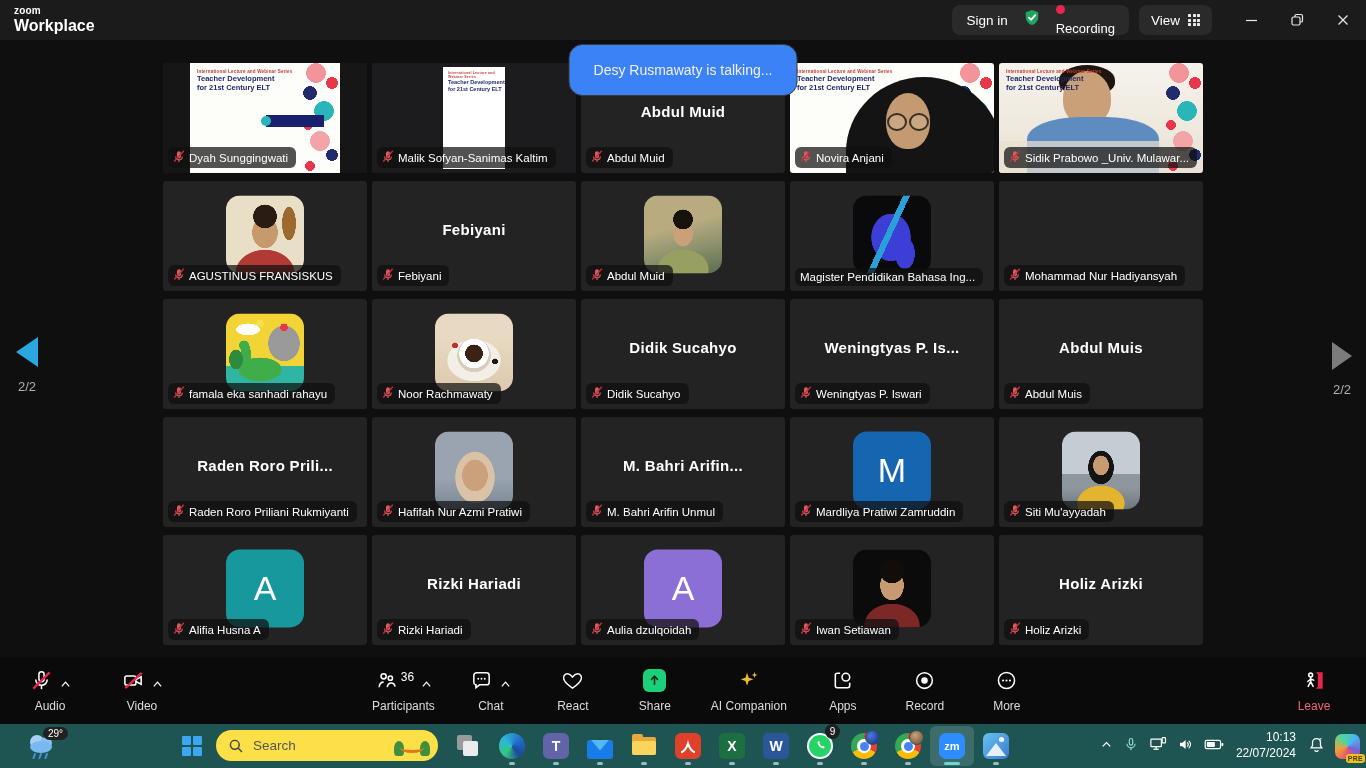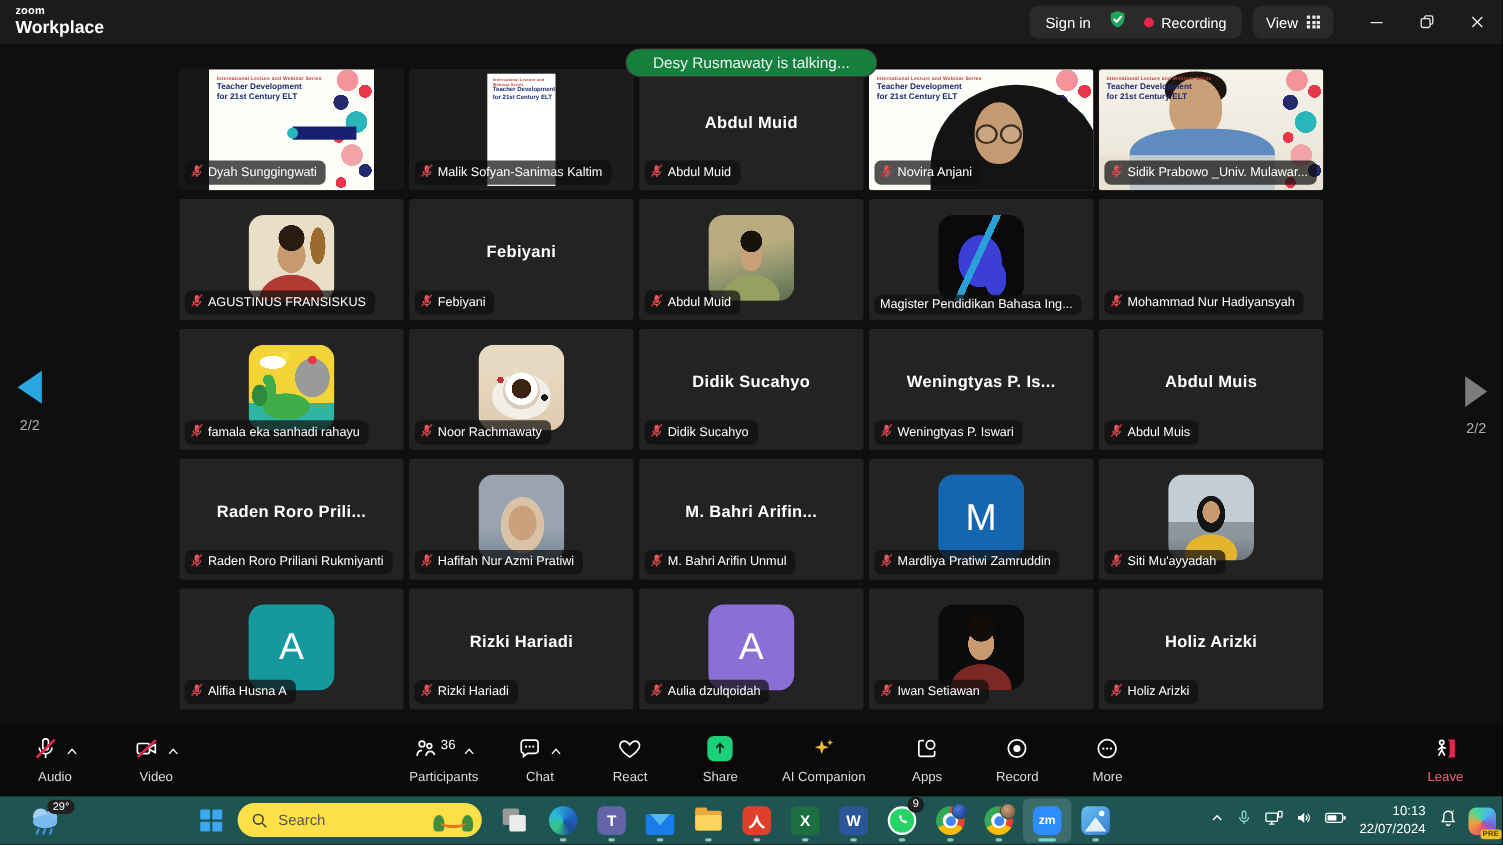--- a/index.html
+++ b/index.html
@@ -6,31 +6,31 @@
   .stage{position:relative;width:1366px;height:768px;overflow:hidden;background:#0f0f0f;
          font-family:"Liberation Sans",sans-serif;color:#fff;-webkit-font-smoothing:antialiased;}
   
   .titlebar{position:absolute;left:0;top:0;right:0;height:40px;background:#1b1b1b;display:flex;align-items:center;}
   .logo{margin-left:14px;line-height:1;}
   .logo .l1{font-size:10px;font-weight:600;letter-spacing:.2px;}
   .logo .l2{font-size:16px;font-weight:600;margin-top:2px;}
   .tb-right{margin-left:auto;display:flex;align-items:center;height:100%;}
   .pill{display:flex;align-items:center;background:#2a2a2a;border-radius:8px;height:30px;padding:0 14px;gap:14px;}
   .pill .signin{font-size:13.5px;color:#fff;}
-  .rec{display:flex;align-items:center;gap:7px;font-size:13px;}
+  .rec{display:flex;align-items:flex-start;gap:7px;font-size:13px;flex-direction:column;}
   .rec-dot{width:9px;height:9px;border-radius:50%;background:#e8254d;}
   .view-pill{display:flex;align-items:center;gap:8px;background:#2a2a2a;border-radius:8px;height:30px;padding:0 12px;margin-left:10px;font-size:13.5px;}
   .grid9{display:grid;grid-template-columns:repeat(3,3px);grid-template-rows:repeat(3,3px);gap:1.5px;}
   .grid9 i{background:#e8e8e8;border-radius:.5px;}
   .win-btns{display:flex;margin-left:16px;height:100%;}
   .win-btns .wb{width:46px;height:100%;display:flex;align-items:center;justify-content:center;color:#e8e8e8;}
   
   .main{position:absolute;left:0;top:40px;right:0;height:618px;background:#0f0f0f;}
-  .tooltip{position:absolute;left:50%;transform:translateX(-50%);top:4px;background:#15803d;border:1px solid #3a3a3a;
-           border-radius:14px;padding:4px 24px;font-size:14px;color:#f0f0f0;z-index:30;white-space:nowrap;}
+  .tooltip{position:absolute;left:50%;transform:translateX(-50%);top:4px;background:#3b82f6;border:1px solid #3a3a3a;
+           border-radius:14px;padding:17px 24px;font-size:14px;color:#f0f0f0;z-index:30;white-space:nowrap;}
   .pager{position:absolute;z-index:20;text-align:center;color:#b0b0b0;font-size:13px;}
   .pager .tri{width:0;height:0;margin:0 auto 12px;}
   .pager-left{left:16px;top:297px;}
   .pager-left .tri{border-top:15px solid transparent;border-bottom:15px solid transparent;border-right:22px solid #2aa7e0;}
   .pager-right{right:14px;top:302px;}
   .pager-right .tri{border-top:14px solid transparent;border-bottom:14px solid transparent;border-left:20px solid #7c7c7c;}
   .grid{position:absolute;left:163px;top:23px;display:grid;grid-template-columns:repeat(5,204px);grid-auto-rows:110px;gap:8px 5px;}
   .tile{position:relative;background:#232323;border-radius:3px;overflow:hidden;}
   .center-name{position:absolute;inset:0 0 14px 0;display:flex;align-items:center;justify-content:center;
                font-size:15px;font-weight:700;letter-spacing:.3px;white-space:pre;}

